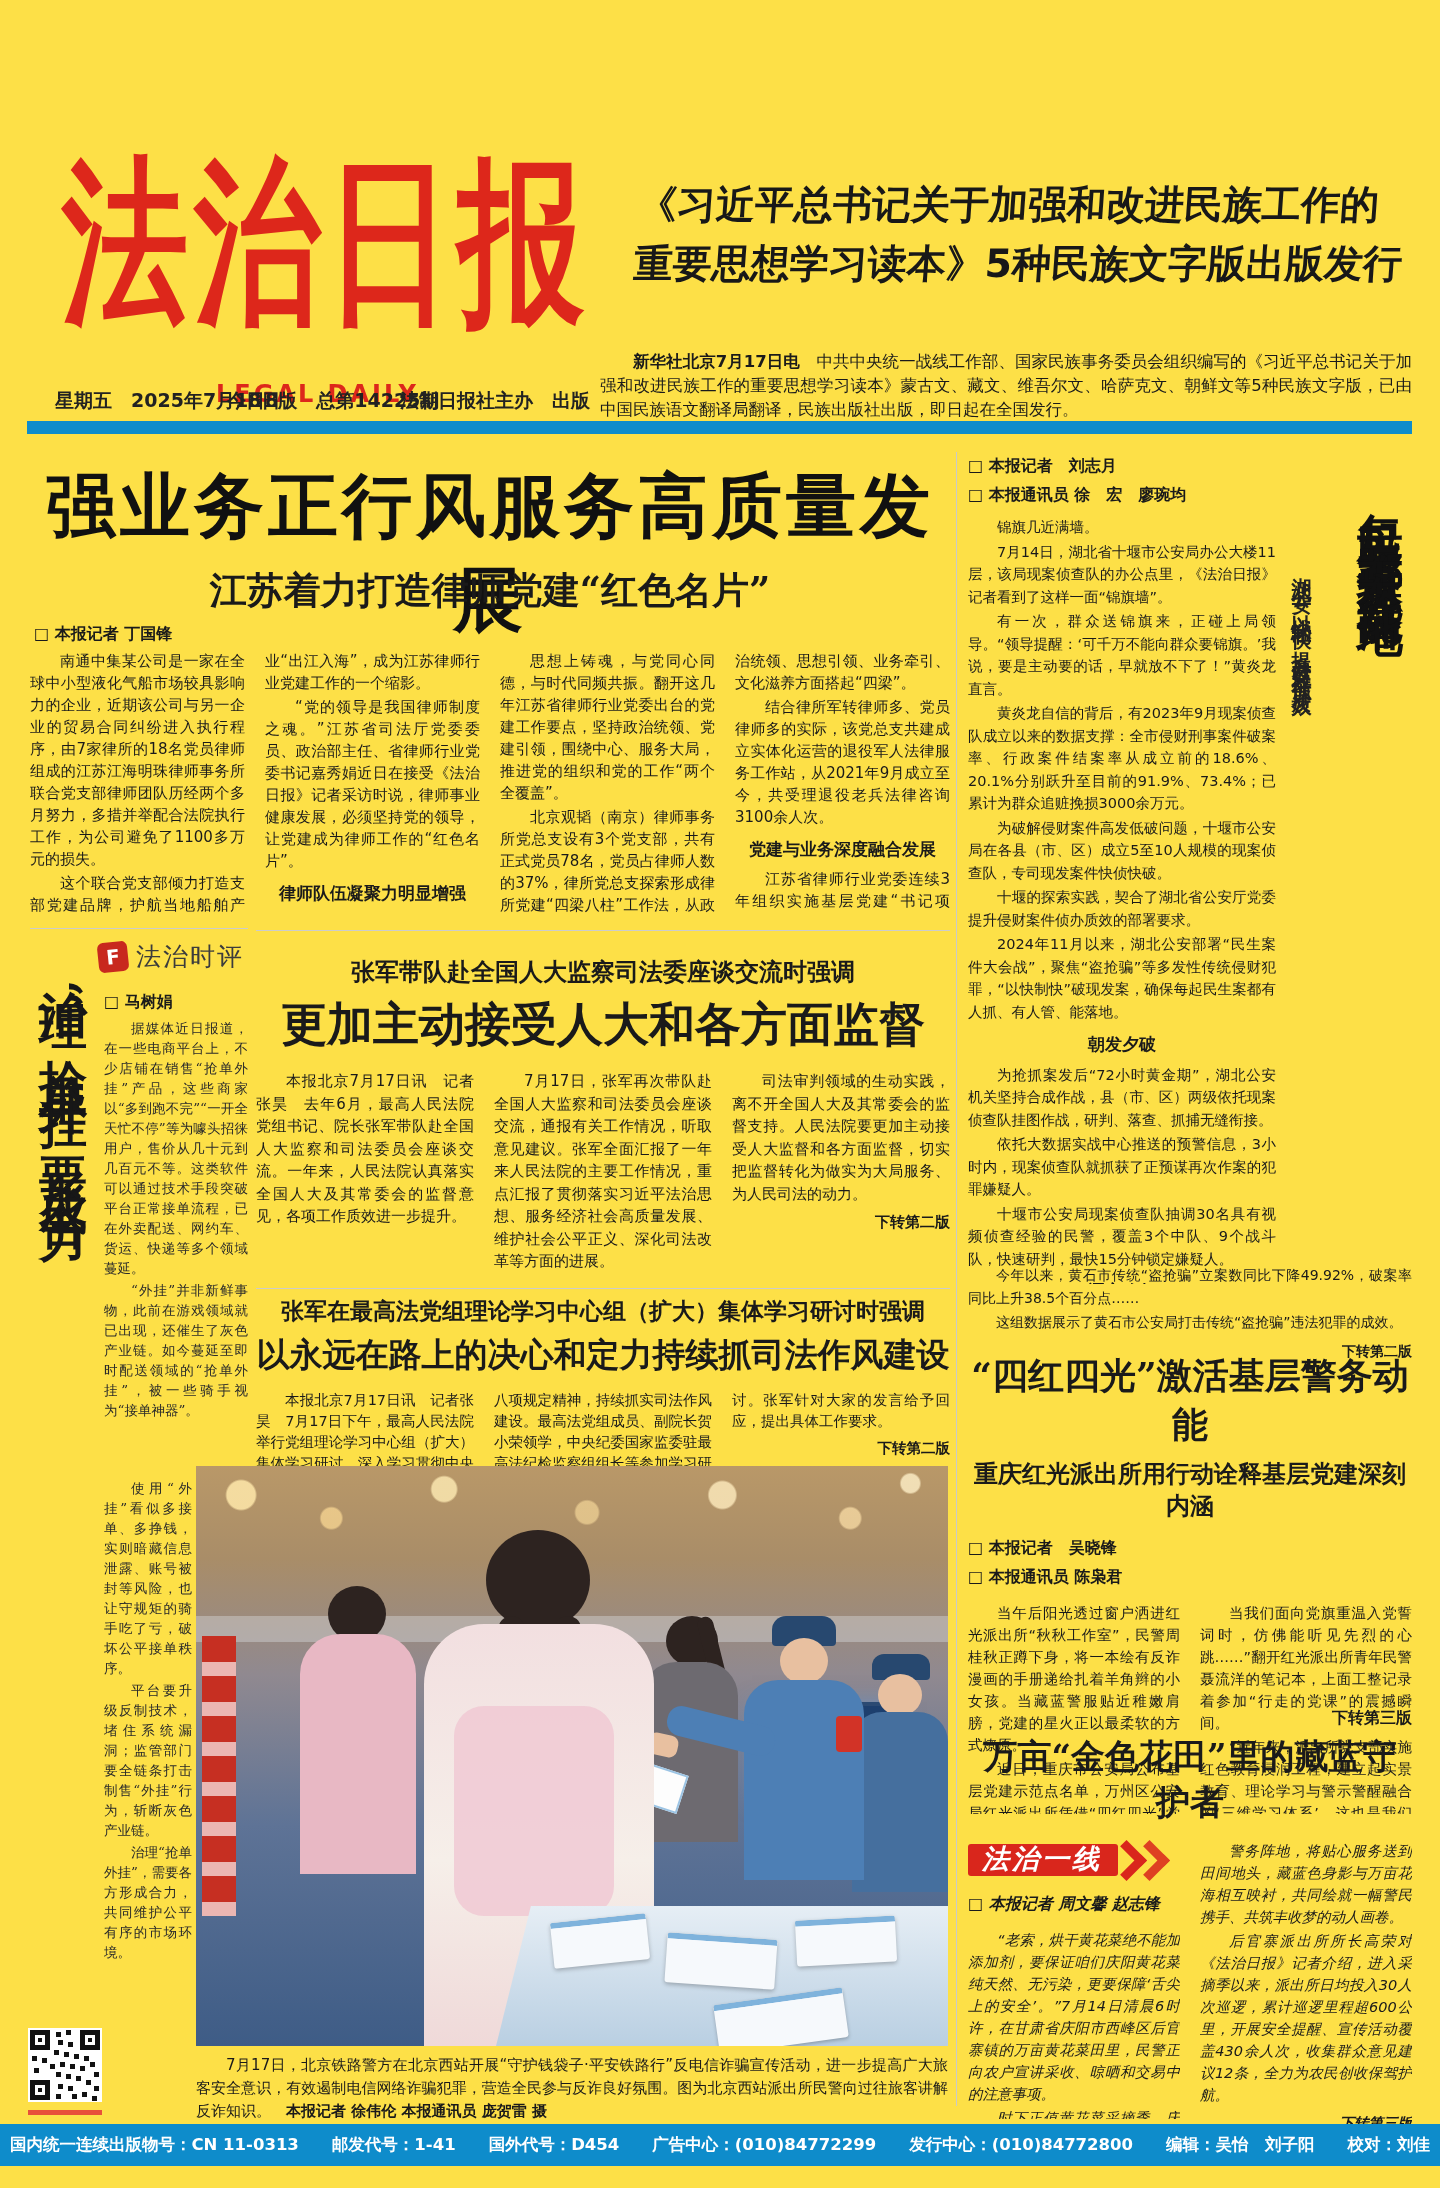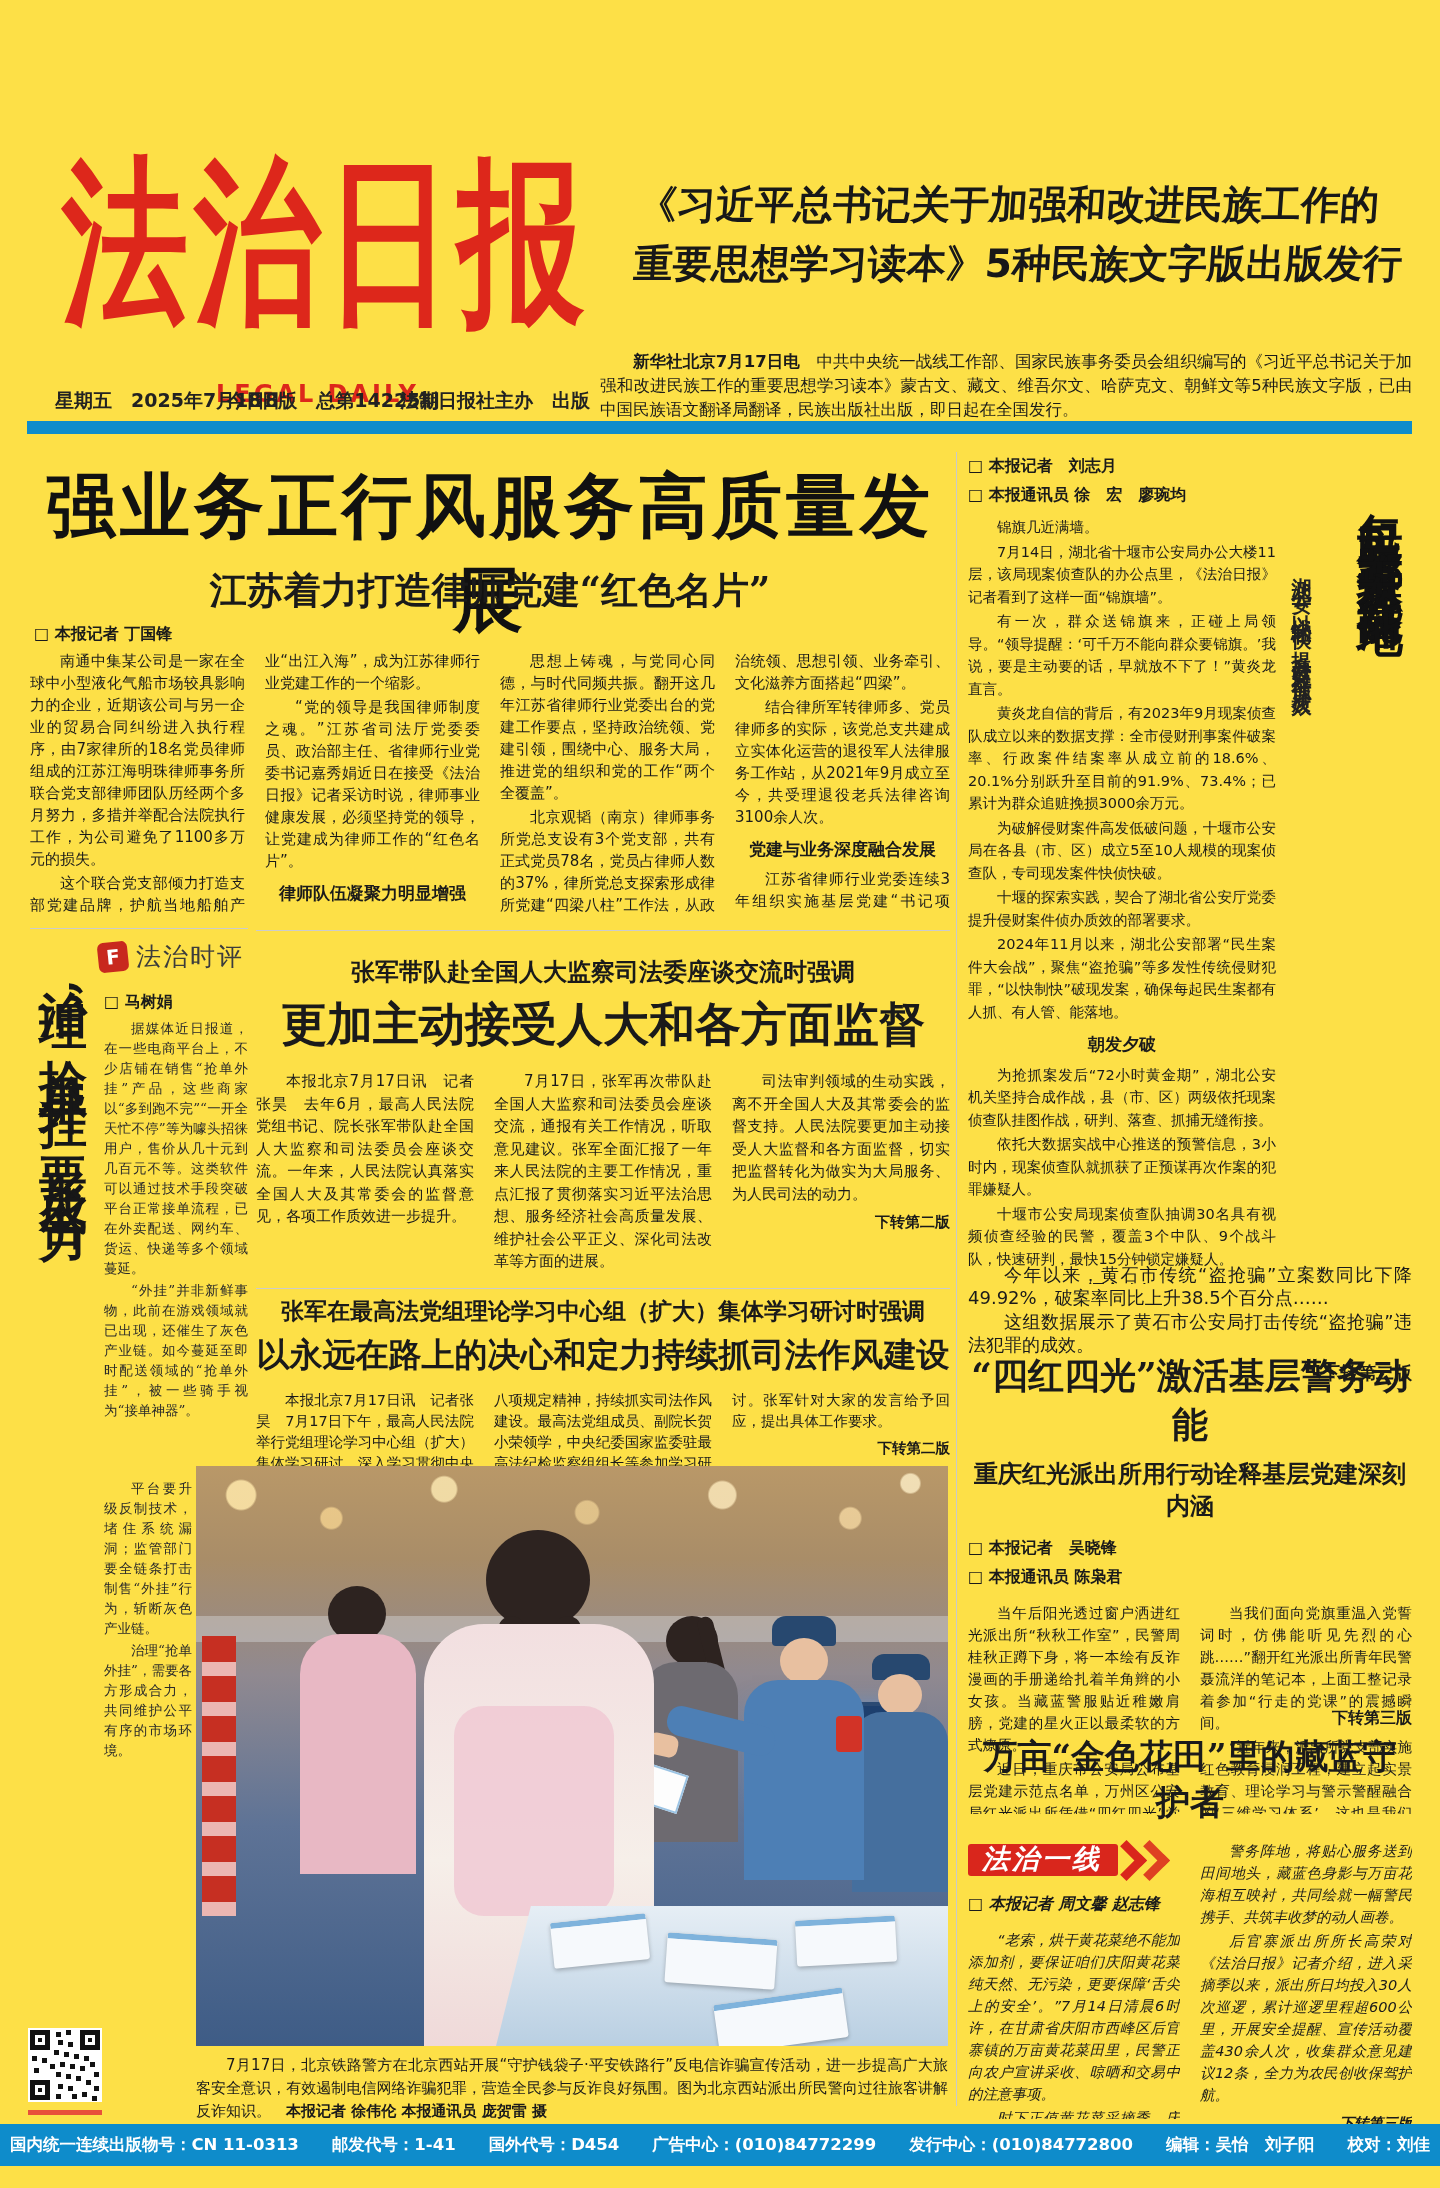--- a/index.html
+++ b/index.html
@@ -37,21 +37,21 @@
   .lead-body{left:30px;top:650px;width:920px;height:278px;overflow:hidden;
              column-count:4;column-gap:20px;font-size:15px;line-height:22px;}
   
   .hubei{left:968px;top:452px;width:444px;height:888px;}
   .hubei-bylines{left:0;top:0;}
   .hubei-flow{left:0;top:64px;width:308px;height:768px;overflow:hidden;font-size:14.5px;line-height:22.5px;}
   .hubei-vhead{right:0;top:24px;height:810px;writing-mode:vertical-rl;font-size:46px;font-weight:900;
                letter-spacing:7px;color:#111;}
   .hubei-vsub{right:96px;top:110px;height:600px;writing-mode:vertical-rl;font-size:20px;font-weight:700;
               letter-spacing:5px;color:#222;}
-  .hubei-wide{left:0;top:812px;width:444px;font-size:18px;line-height:22.5px;}
+  .hubei-wide{left:0;top:812px;width:444px;font-size:14px;line-height:22.5px;}
   
   .cm-rule{left:30px;top:928px;width:218px;}
   .cm-logo{left:98px;top:940px;display:flex;align-items:center;gap:8px;}
   .fz-cube{width:30px;height:30px;background:#c8281e;border-radius:6px;color:#fff;font-weight:900;
            font-size:20px;display:flex;align-items:center;justify-content:center;transform:rotate(-6deg);}
   .fz-text{font-size:25px;color:#3c3c3c;letter-spacing:2px;}
   .cm-author{left:104px;top:988px;}
   .cm-vtitle{left:32px;top:952px;height:935px;writing-mode:vertical-rl;font-size:48px;font-weight:900;
              letter-spacing:14px;color:#171717;}
   .cm-flowA{left:104px;top:1018px;width:144px;height:448px;overflow:hidden;}
@@ -222,20 +222,21 @@
     <div class="fz-cube">F</div>
     <div class="fz-text">法治时评</div>
   </div>
   <div class="abs cm-author byline">□ 马树娟</div>
   <div class="abs cm-vtitle serif">治理“抢单外挂”要形成合力</div>
   <div class="abs cm-flowA cm-body">
       <div class="para">据媒体近日报道，在一些电商平台上，不少店铺在销售“抢单外挂”产品，这些商家以“多到跑不完”“一开全天忙不停”等为噱头招徕用户，售价从几十元到几百元不等。这类软件可以通过技术手段突破平台正常接单流程，已在外卖配送、网约车、货运、快递等多个领域蔓延。</div>
       <div class="para">“外挂”并非新鲜事物，此前在游戏领域就已出现，还催生了灰色产业链。如今蔓延至即时配送领域的“抢单外挂”，被一些骑手视为“接单神器”。</div>
     </div>
   <div class="abs cm-flowB cm-body">
+      <div class="para">使用“外挂”看似多接单、多挣钱，实则暗藏信息泄露、账号被封等风险，也让守规矩的骑手吃了亏，破坏公平接单秩序。</div>
       <div class="para">平台要升级反制技术，堵住系统漏洞；监管部门要全链条打击制售“外挂”行为，斩断灰色产业链。</div>
       <div class="para">治理“抢单外挂”，需要各方形成合力，共同维护公平有序的市场环境。</div>
     </div>
 
   <div class="abs sv">
     <div class="kicker">张军带队赴全国人大监察司法委座谈交流时强调</div>
     <div class="sv-headline serif">更加主动接受人大和各方面监督</div>
     <div class="sv-body">
         <div class="para">本报北京7月17日讯　记者张昊　去年6月，最高人民法院党组书记、院长张军带队赴全国人大监察和司法委员会座谈交流。一年来，人民法院认真落实全国人大及其常委会的监督意见，各项工作质效进一步提升。</div>
         <div class="para">7月17日，张军再次带队赴全国人大监察和司法委员会座谈交流，通报有关工作情况，听取意见建议。张军全面汇报了一年来人民法院的主要工作情况，重点汇报了贯彻落实习近平法治思想、服务经济社会高质量发展、维护社会公平正义、深化司法改革等方面的进展。</div>

